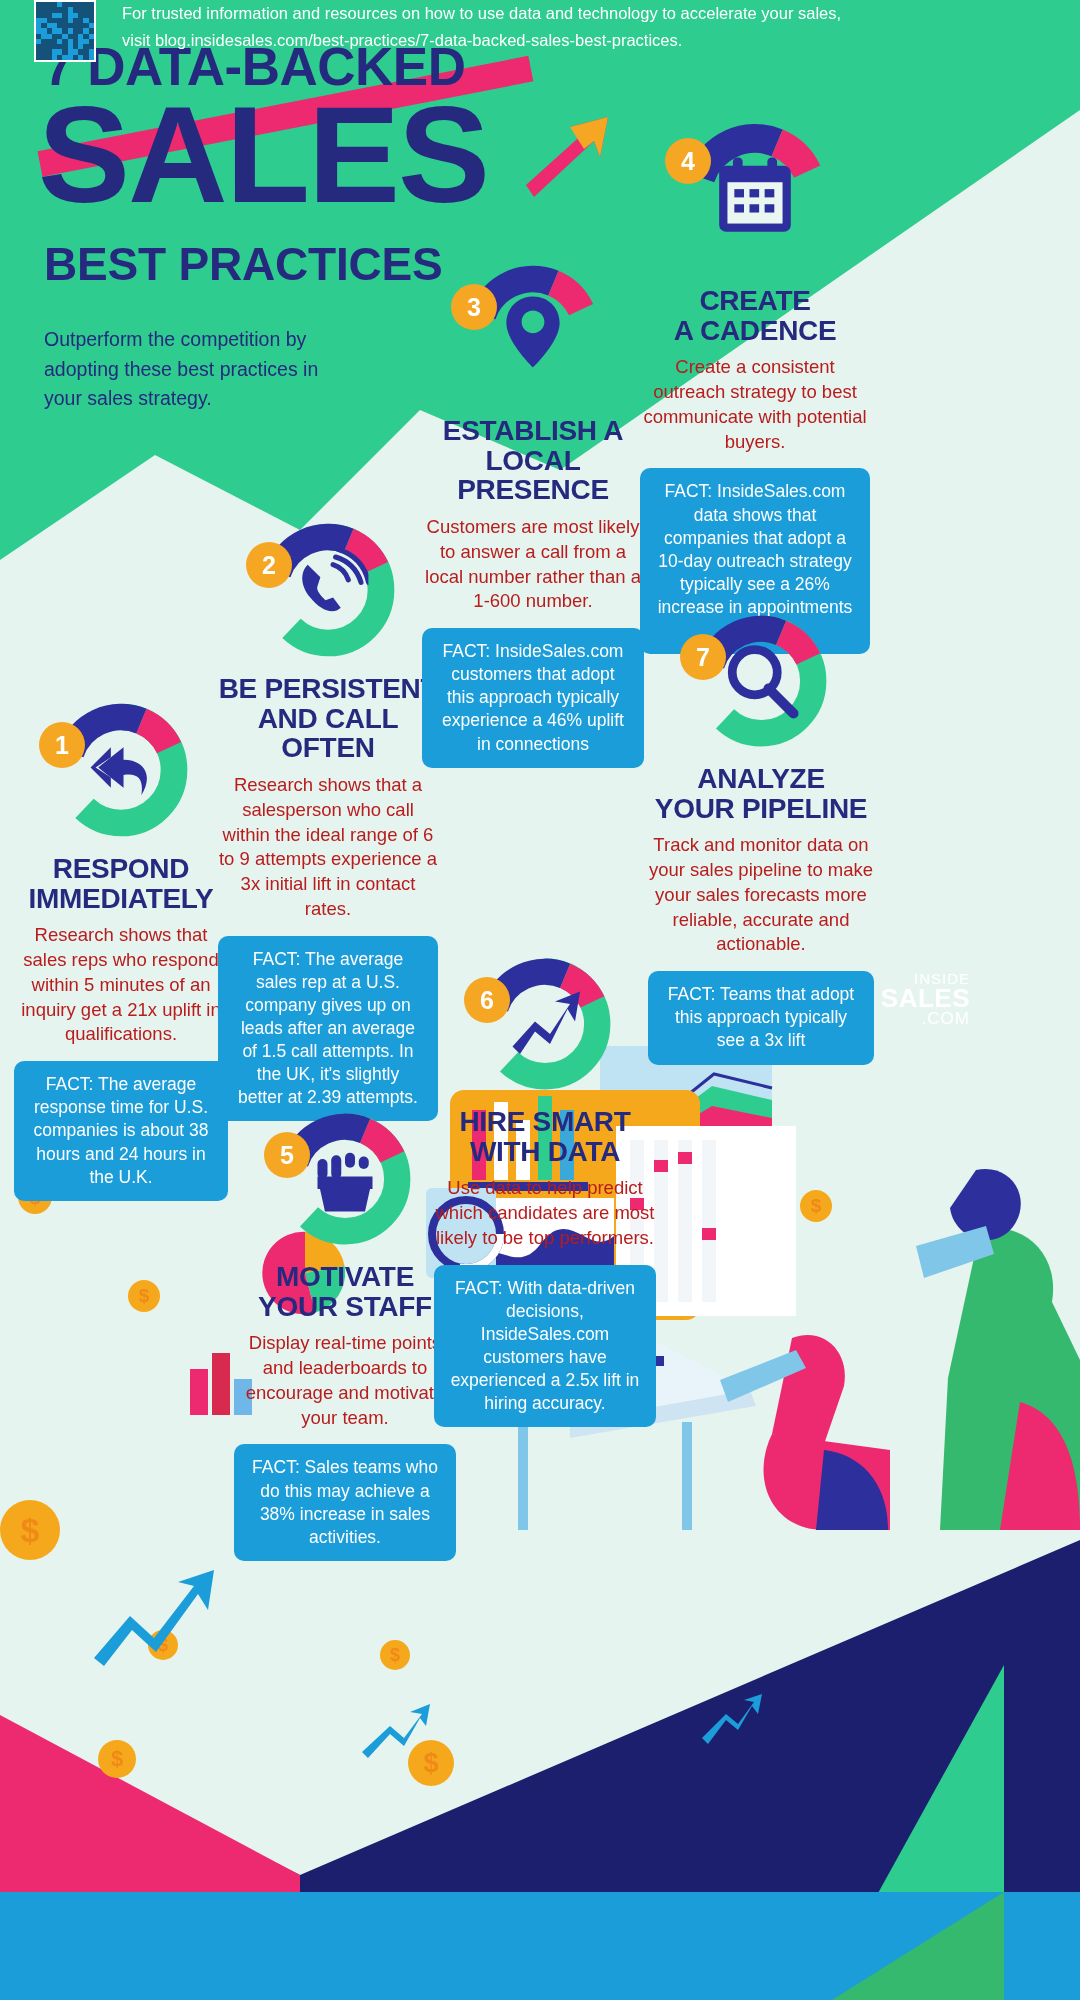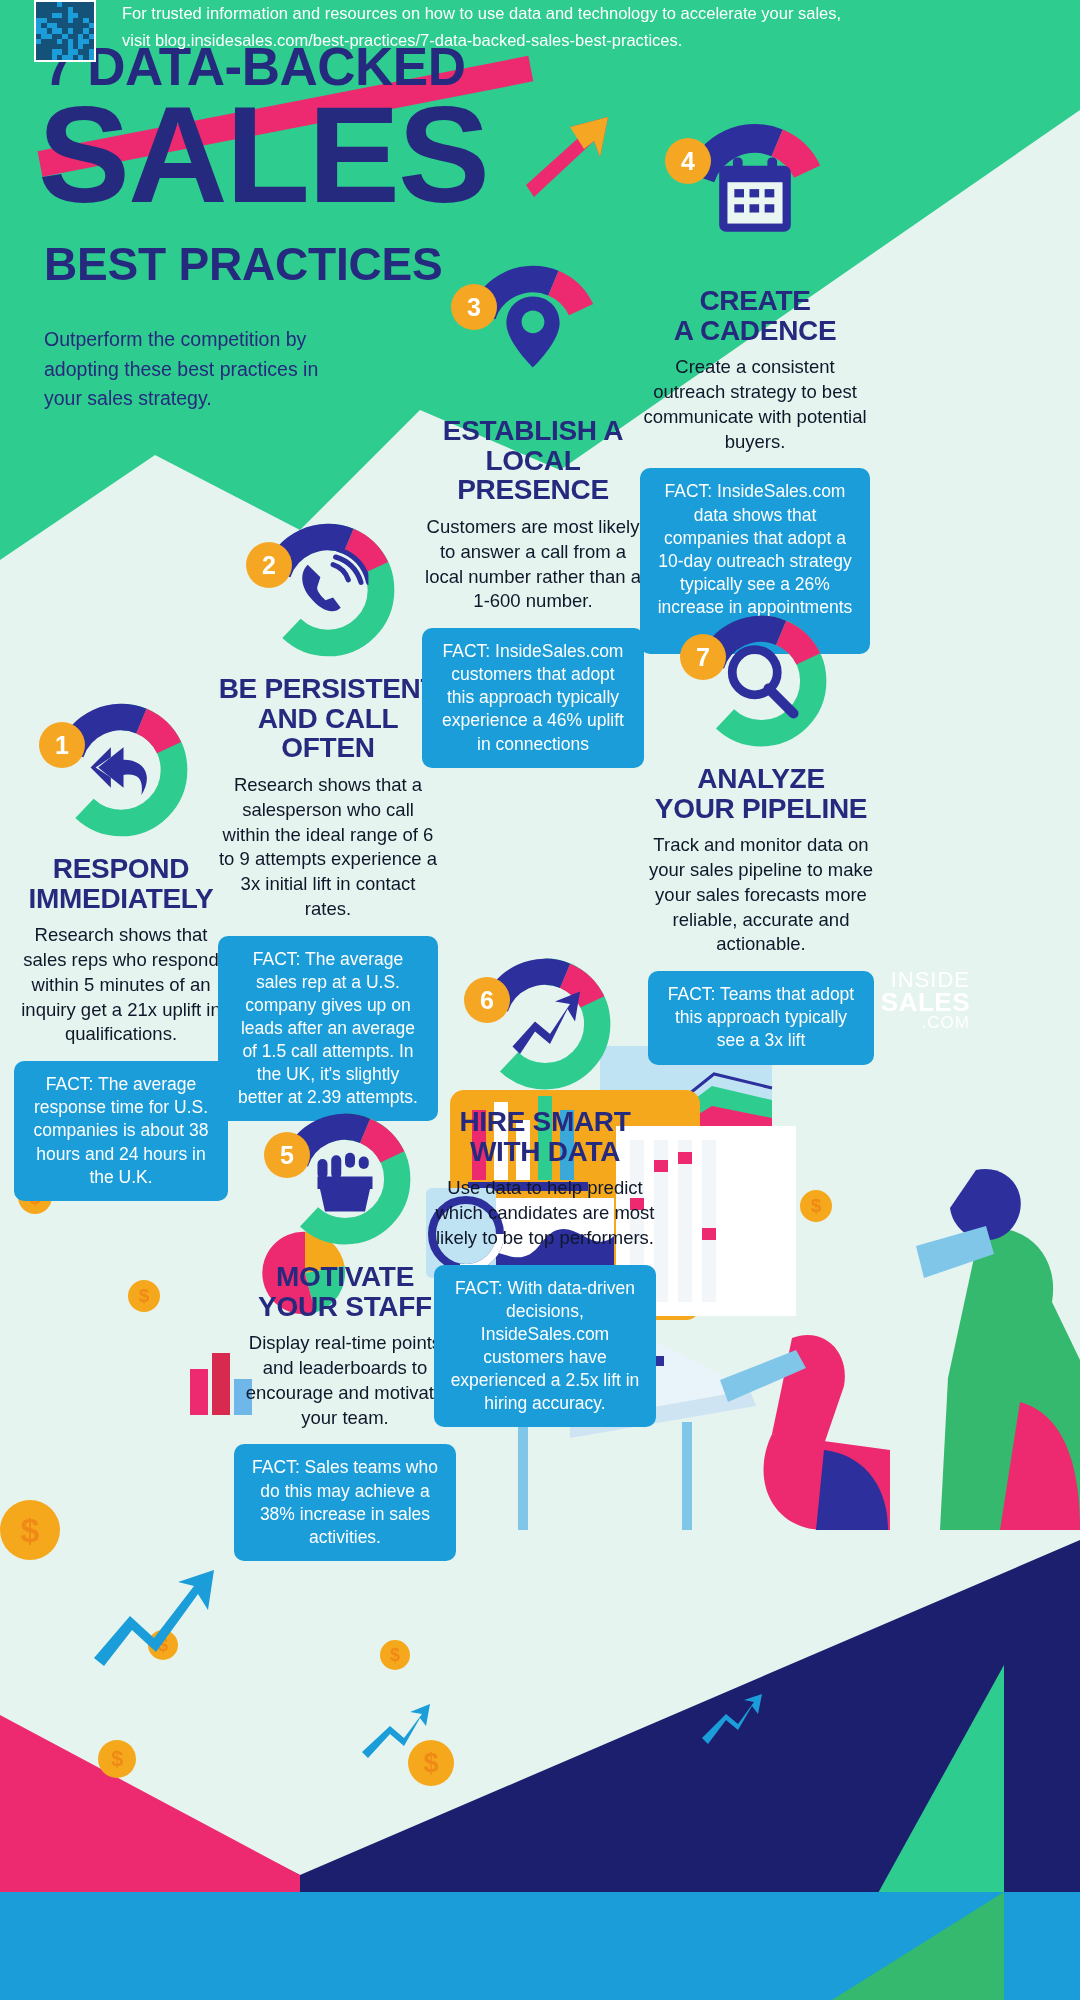--- a/index.html
+++ b/index.html
@@ -56,21 +56,21 @@
   .qr i.on { background:#14527a; }
 
   .footer-text {
     margin-left:26px; color:#ffffff; font-size:16.5px; line-height:1.62;
     max-width:740px; font-family:"Liberation Sans", sans-serif;
   }
   .brand {
     position:absolute; right:34px; top:50%; transform:translateY(-50%);
     color:#fff; text-align:right; line-height:0.96; z-index:50;
   }
-  .brand .b1 { font-size:22px; letter-spacing:1px; }
+  .brand .b1 { font-size:15px; letter-spacing:1px; }
   .brand .b2 { font-size:26px; font-weight:bold; letter-spacing:0.5px; }
   .brand .b3 { font-size:17px; letter-spacing:1px; }
 
   
   .title-wrap { position:absolute; left:44px; top:36px; z-index:20; }
   .t-line1 {
     font-size:53px; font-weight:bold; color:#252a7e; letter-spacing:-0.5px;
     font-family:"Liberation Sans", sans-serif;
   }
   .sales-holder { position:relative; height:128px; width:520px; margin-top:-4px; }
@@ -109,21 +109,21 @@
     position:absolute; left:50%; top:50%; transform:translate(-50%,-50%);
     width:58%; height:58%; display:flex; align-items:center; justify-content:center;
   }
   .icon-ctr svg { width:100%; height:100%; fill:#2c2f9c; }
 
   .sec h2 {
     color:#252a7e; font-weight:bold; line-height:1.06; text-align:center;
     font-size:28px; margin-top:14px; letter-spacing:-0.3px;
   }
   .sec p.body {
-    color:#0f172a; font-size:18.5px; line-height:1.34; text-align:center; margin-top:10px;
+    color:#b91c1c; font-size:18.5px; line-height:1.34; text-align:center; margin-top:10px;
   }
   .fact {
     background:#1b9dd9; color:#fff; border-radius:10px;
     font-size:17.5px; line-height:1.32; text-align:center;
     padding:12px 14px; margin-top:14px;
   }
 
   
   .coin { position:absolute; border-radius:50%; background:#f6a81c;
           display:flex;align-items:center;justify-content:center;

